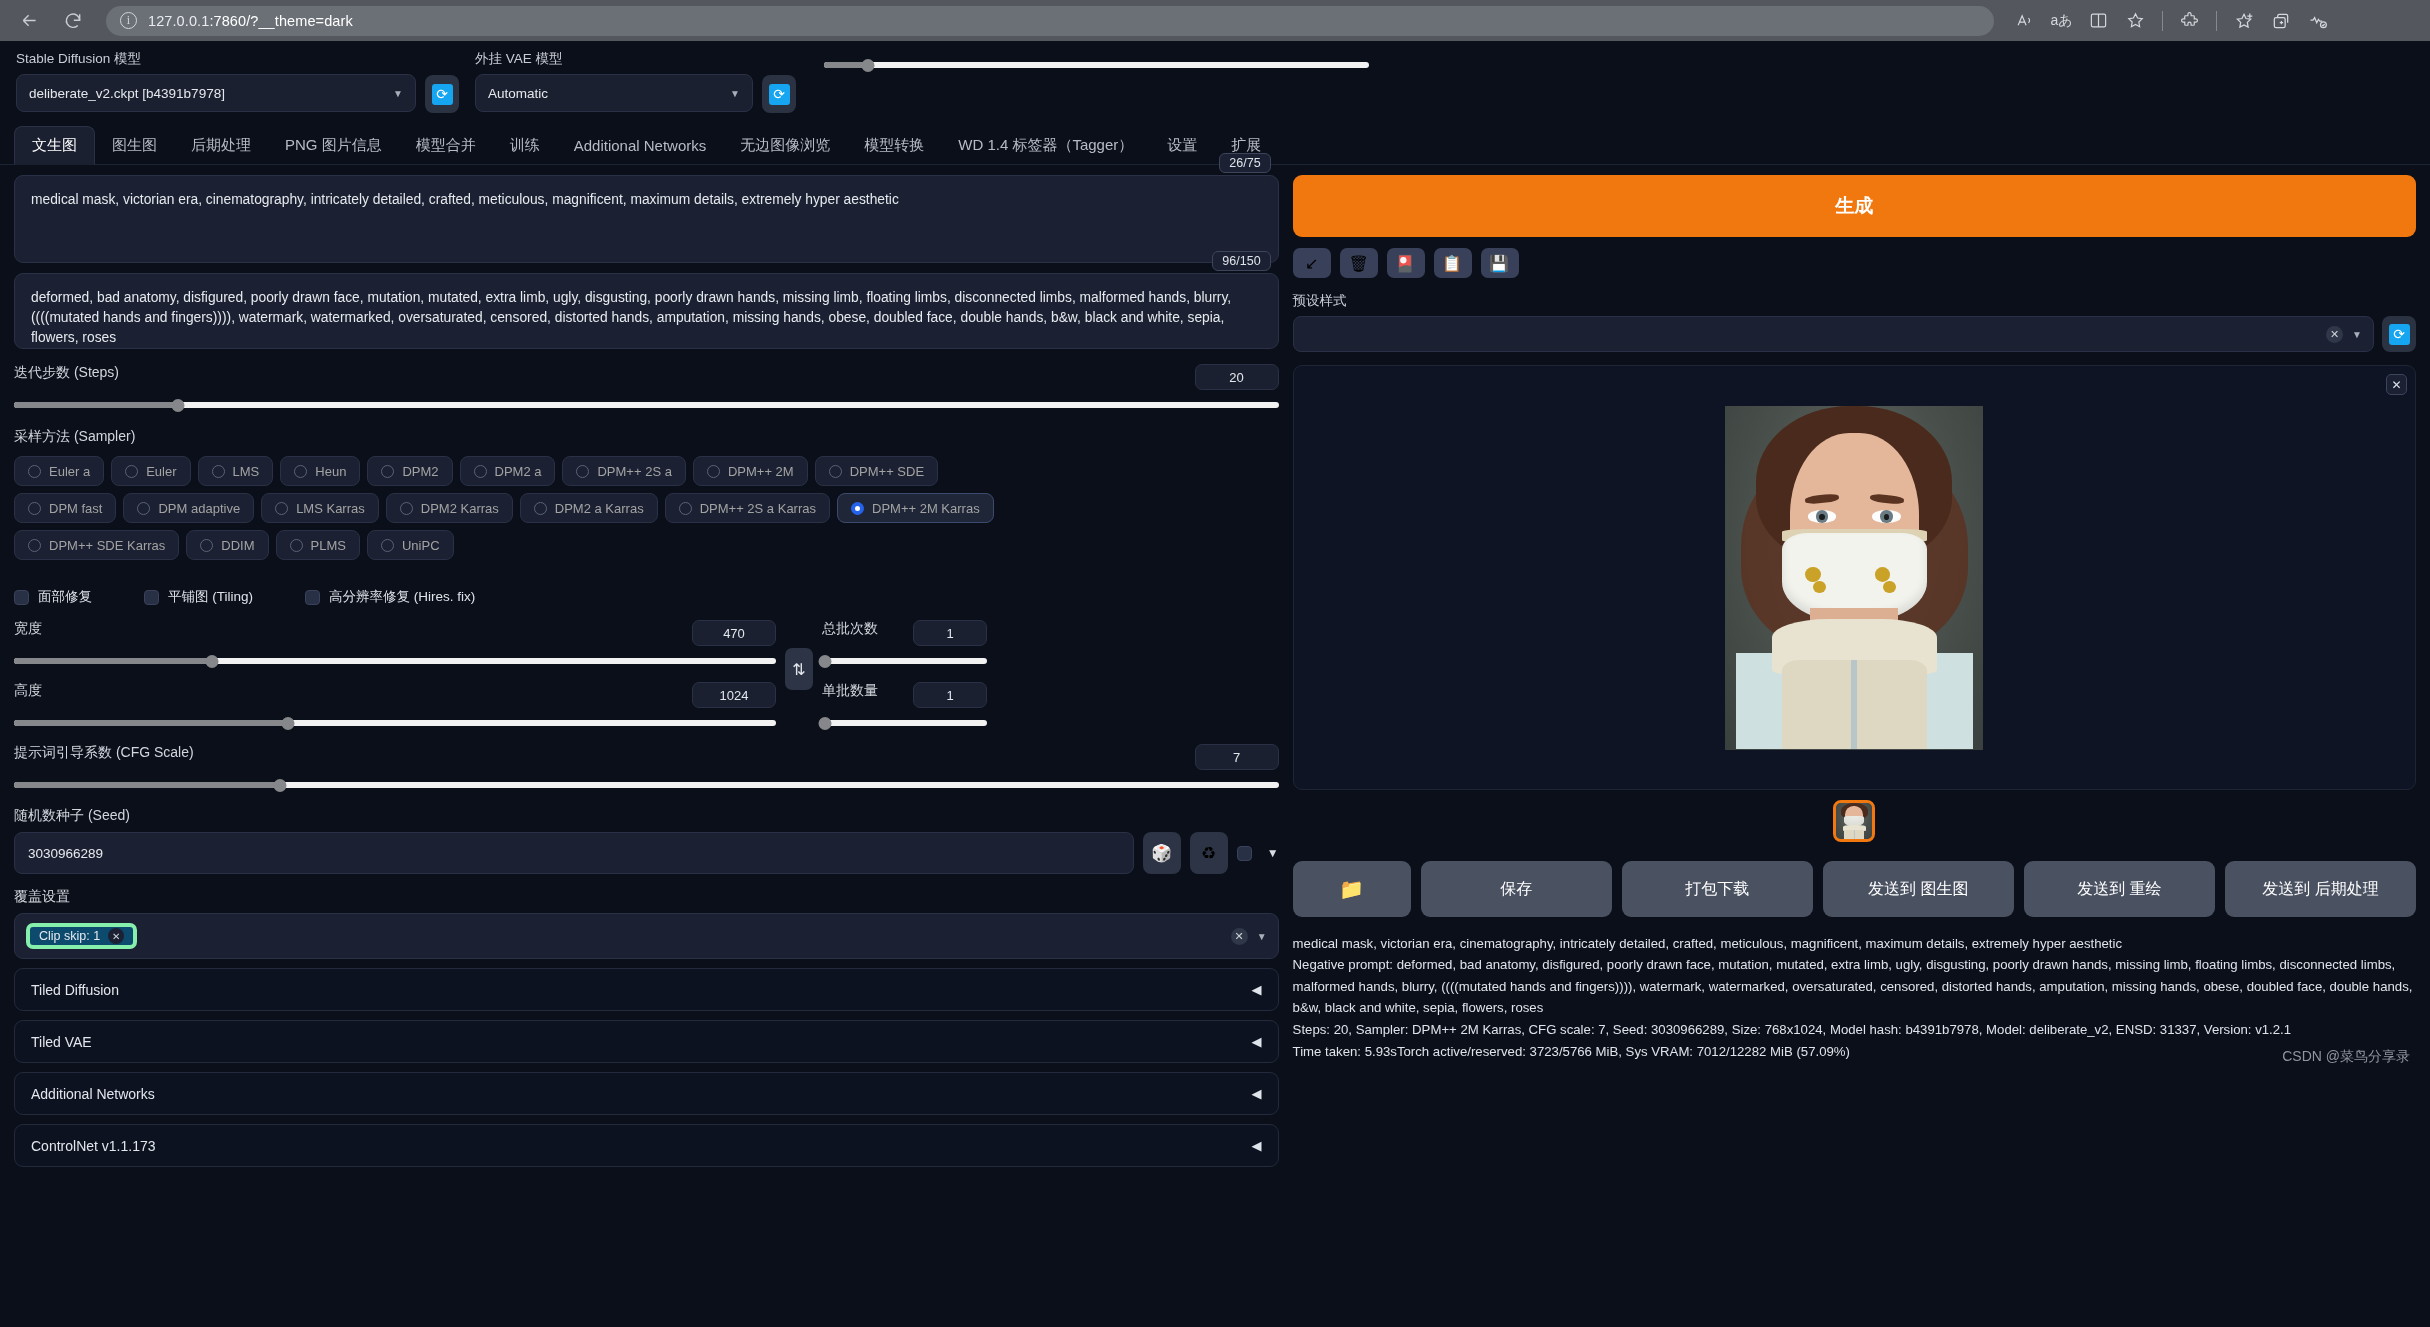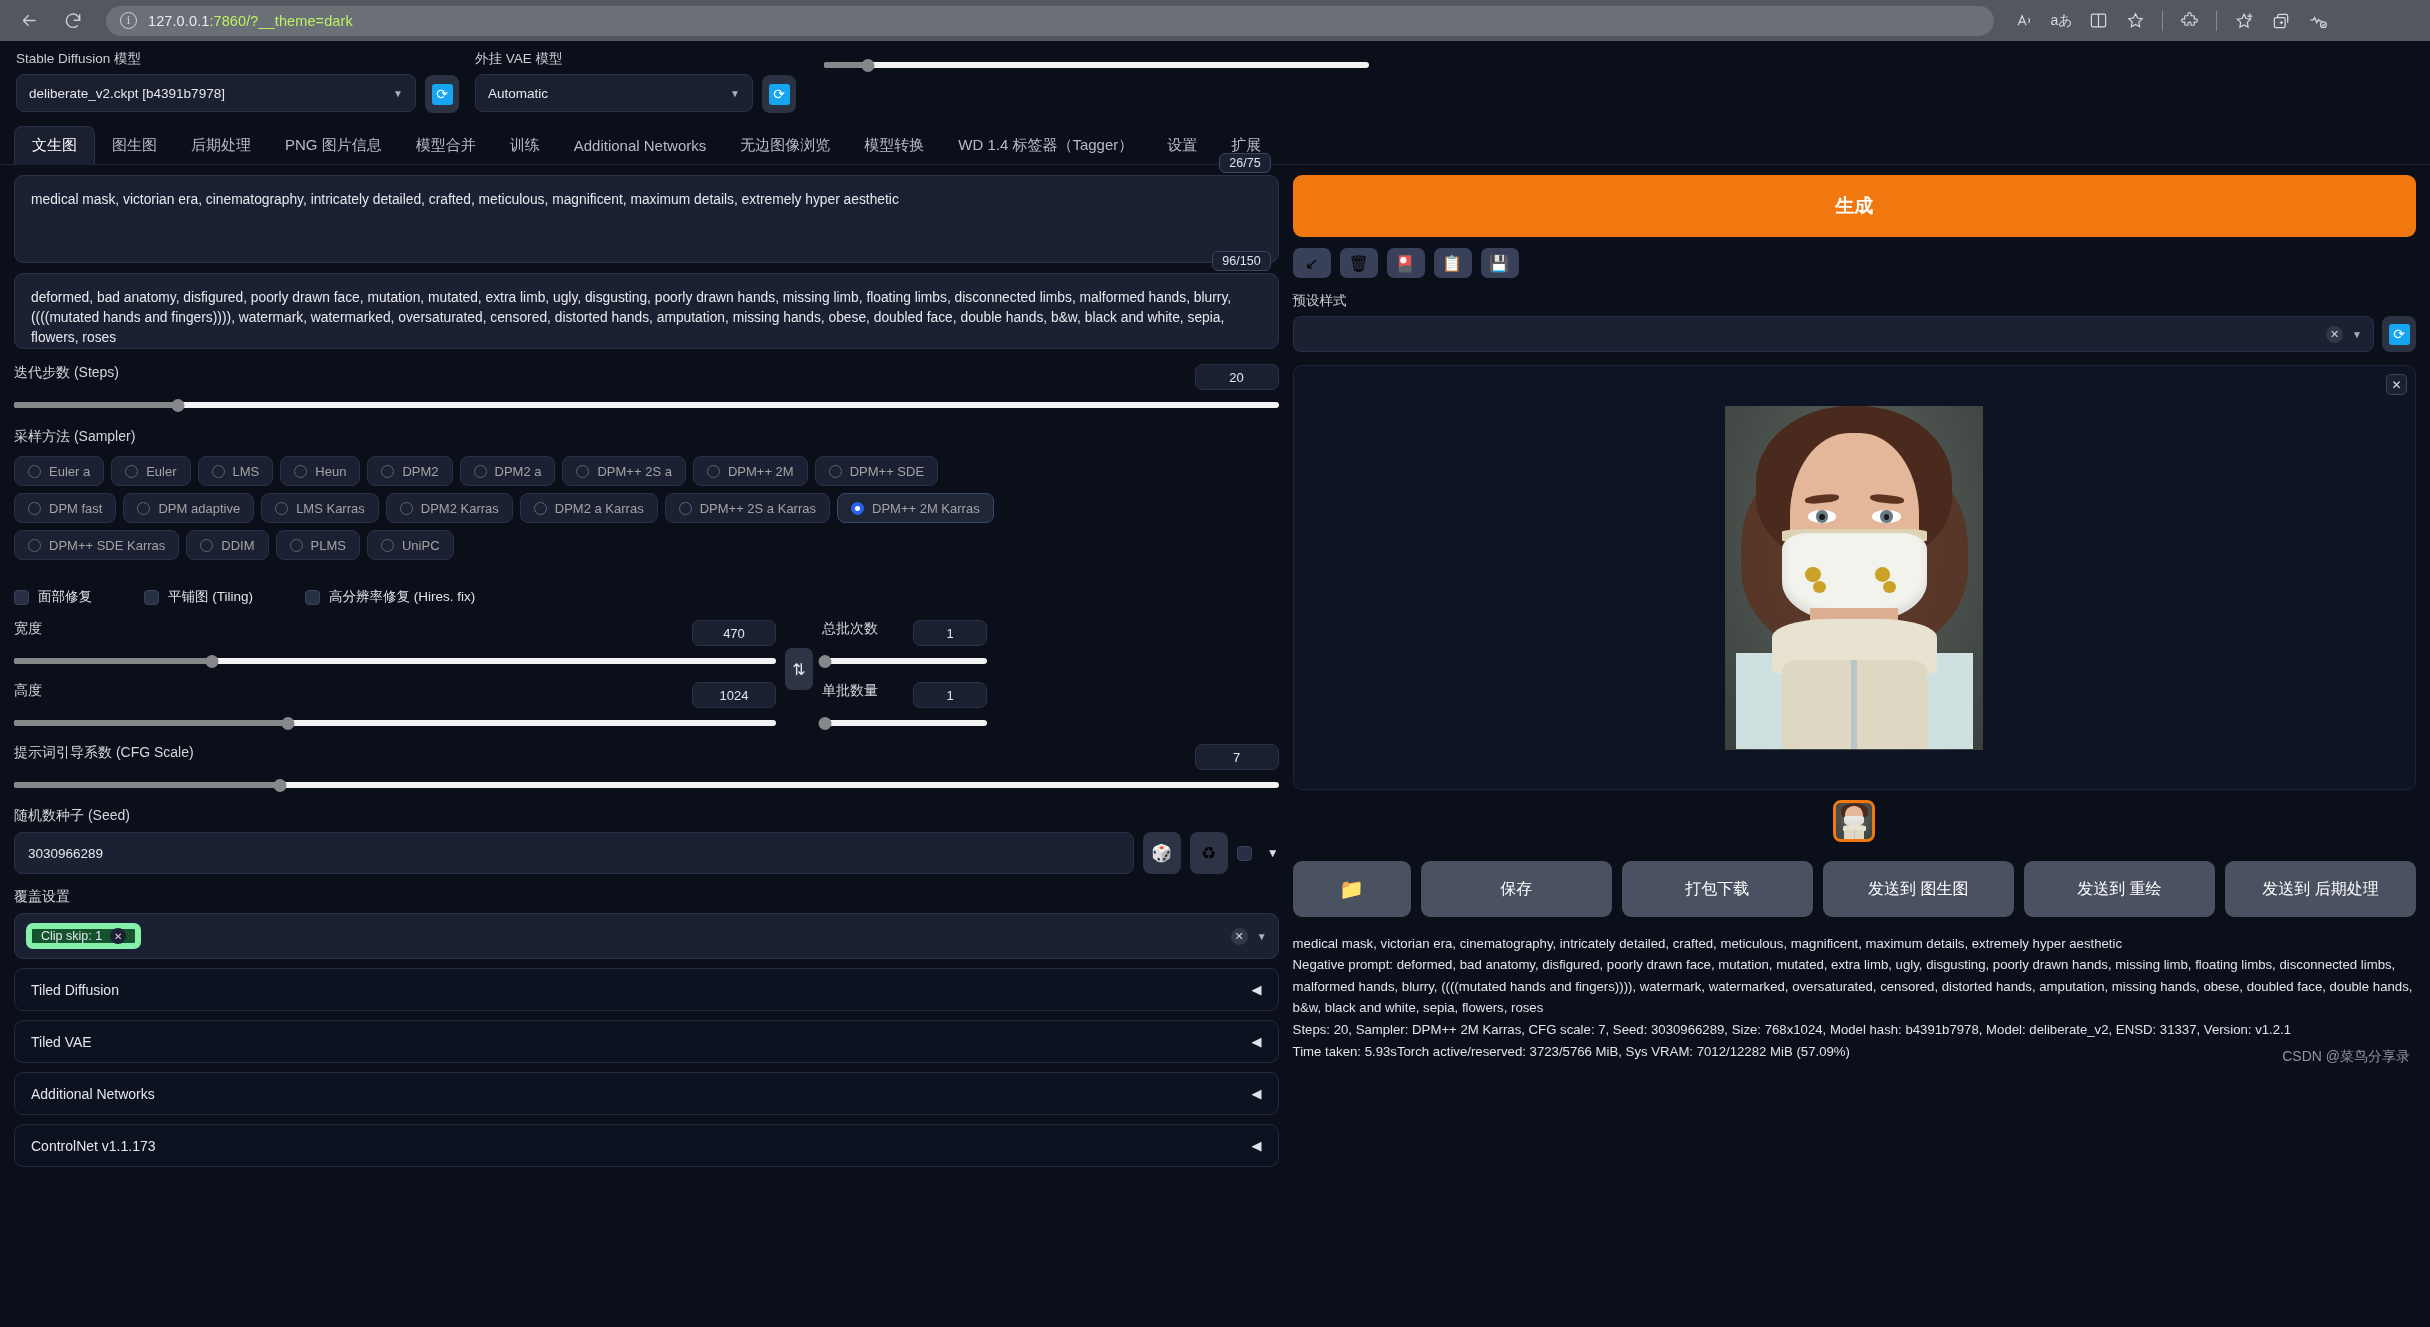--- a/index.html
+++ b/index.html
@@ -29,21 +29,21 @@
     padding: 0 14px; gap: 11px;
     margin-left: 6px;
   }
   .info-circle {
     width: 17px; height: 17px; border-radius: 50%;
     border: 1.4px solid #d3d6da;
     display: flex; align-items: center; justify-content: center;
     font-size: 12px; color: #d3d6da; font-family: "Liberation Serif", serif;
   }
   .url-text { font-size: 14.5px; color: #e9ebee; letter-spacing: .1px; }
-  .url-text .dim { color: #bef264; }
+  .url-text .dim { color: #ffffff; }
   .chrome-icons { display: flex; align-items: center; gap: 4px; margin-left: 4px; }
   .chrome-ic {
     width: 33px; height: 30px; display: flex; align-items: center; justify-content: center;
     color: #d5d8dc;
   }
   .vsep { width: 1px; height: 20px; background: #85888e; margin: 0 6px; }
 
   
   .app { width: 100%; height: 1286px; background: #0b0f19; position: relative; }
 
@@ -199,21 +199,21 @@
   }
   .seed-chk { width: 15px; height: 15px; background: #273044; border: 1px solid #39425a; border-radius: 4px; }
   .seed-caret { color: #d8dbe2; font-size: 12px; margin-left: 6px; }
 
   .override-box {
     background: #1b2132; border: 1px solid #2a3146; border-radius: 9px;
     height: 46px; margin-top: 7px; display: flex; align-items: center;
     padding: 0 11px; justify-content: space-between;
   }
   .token {
-    height: 26px; background: #14532d; border: 6px solid #86efac; border-radius: 7px;
+    height: 26px; background: #0c4a6e; border: 4px solid #86efac; border-radius: 7px;
     display: flex; align-items: center; gap: 8px; padding: 0 9px;
     font-size: 12.5px; color: #e6e9ee;
   }
   .token-x {
     width: 16px; height: 16px; border-radius: 50%; background: #1b2132;
     font-size: 10px; color: #cfd3db; display: flex; align-items: center; justify-content: center;
   }
 
   .accordion {
     background: #0d1220; border: 1px solid #222a3c; border-radius: 9px;

